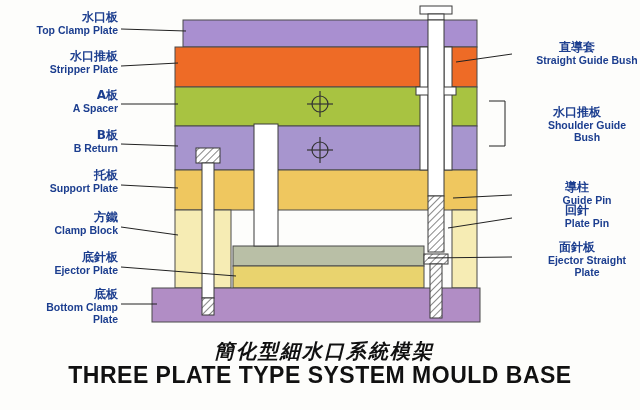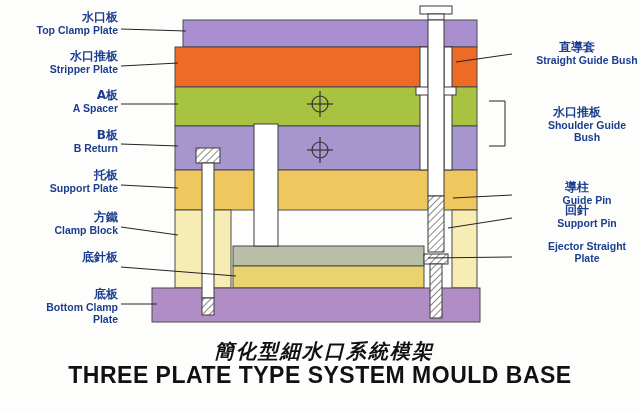--- a/index.html
+++ b/index.html
@@ -133,42 +133,44 @@
   <div class="callout left" style="top:168px">
     <div class="zh">托板</div>
     <div class="en">Support Plate</div>
   </div>
   <div class="callout left" style="top:210px">
     <div class="zh">方鐵</div>
     <div class="en">Clamp Block</div>
   </div>
   <div class="callout left" style="top:250px">
     <div class="zh">底針板</div>
+    <div class="en">Ejector Plate</div>
   </div>
   <div class="callout left" style="top:287px">
     <div class="zh">底板</div>
     <div class="en">Bottom Clamp Plate</div>
   </div>
 
   <div class="callout right" style="top:40px">
     <div class="zh">直導套</div>
     <div class="en">Straight Guide Bush</div>
   </div>
   <div class="callout right" style="top:105px">
     <div class="zh">水口推板</div>
     <div class="en">Shoulder Guide Bush</div>
   </div>
   <div class="callout right" style="top:180px">
     <div class="zh">導柱</div>
     <div class="en">Guide Pin</div>
   </div>
   <div class="callout right" style="top:203px">
     <div class="zh">回針</div>
-    <div class="en">Support Pin</div>
+    <div class="en">Plate Pin</div>
   </div>
   <div class="callout right" style="top:240px">
+    <div class="zh">面針板</div>
     <div class="en">Ejector Straight Plate</div>
   </div>
 
   <div class="title-zh">簡化型細水口系統模架</div>
   <div class="title-en">THREE PLATE TYPE SYSTEM MOULD BASE</div>
 
 </div>
 
 </body></html>

